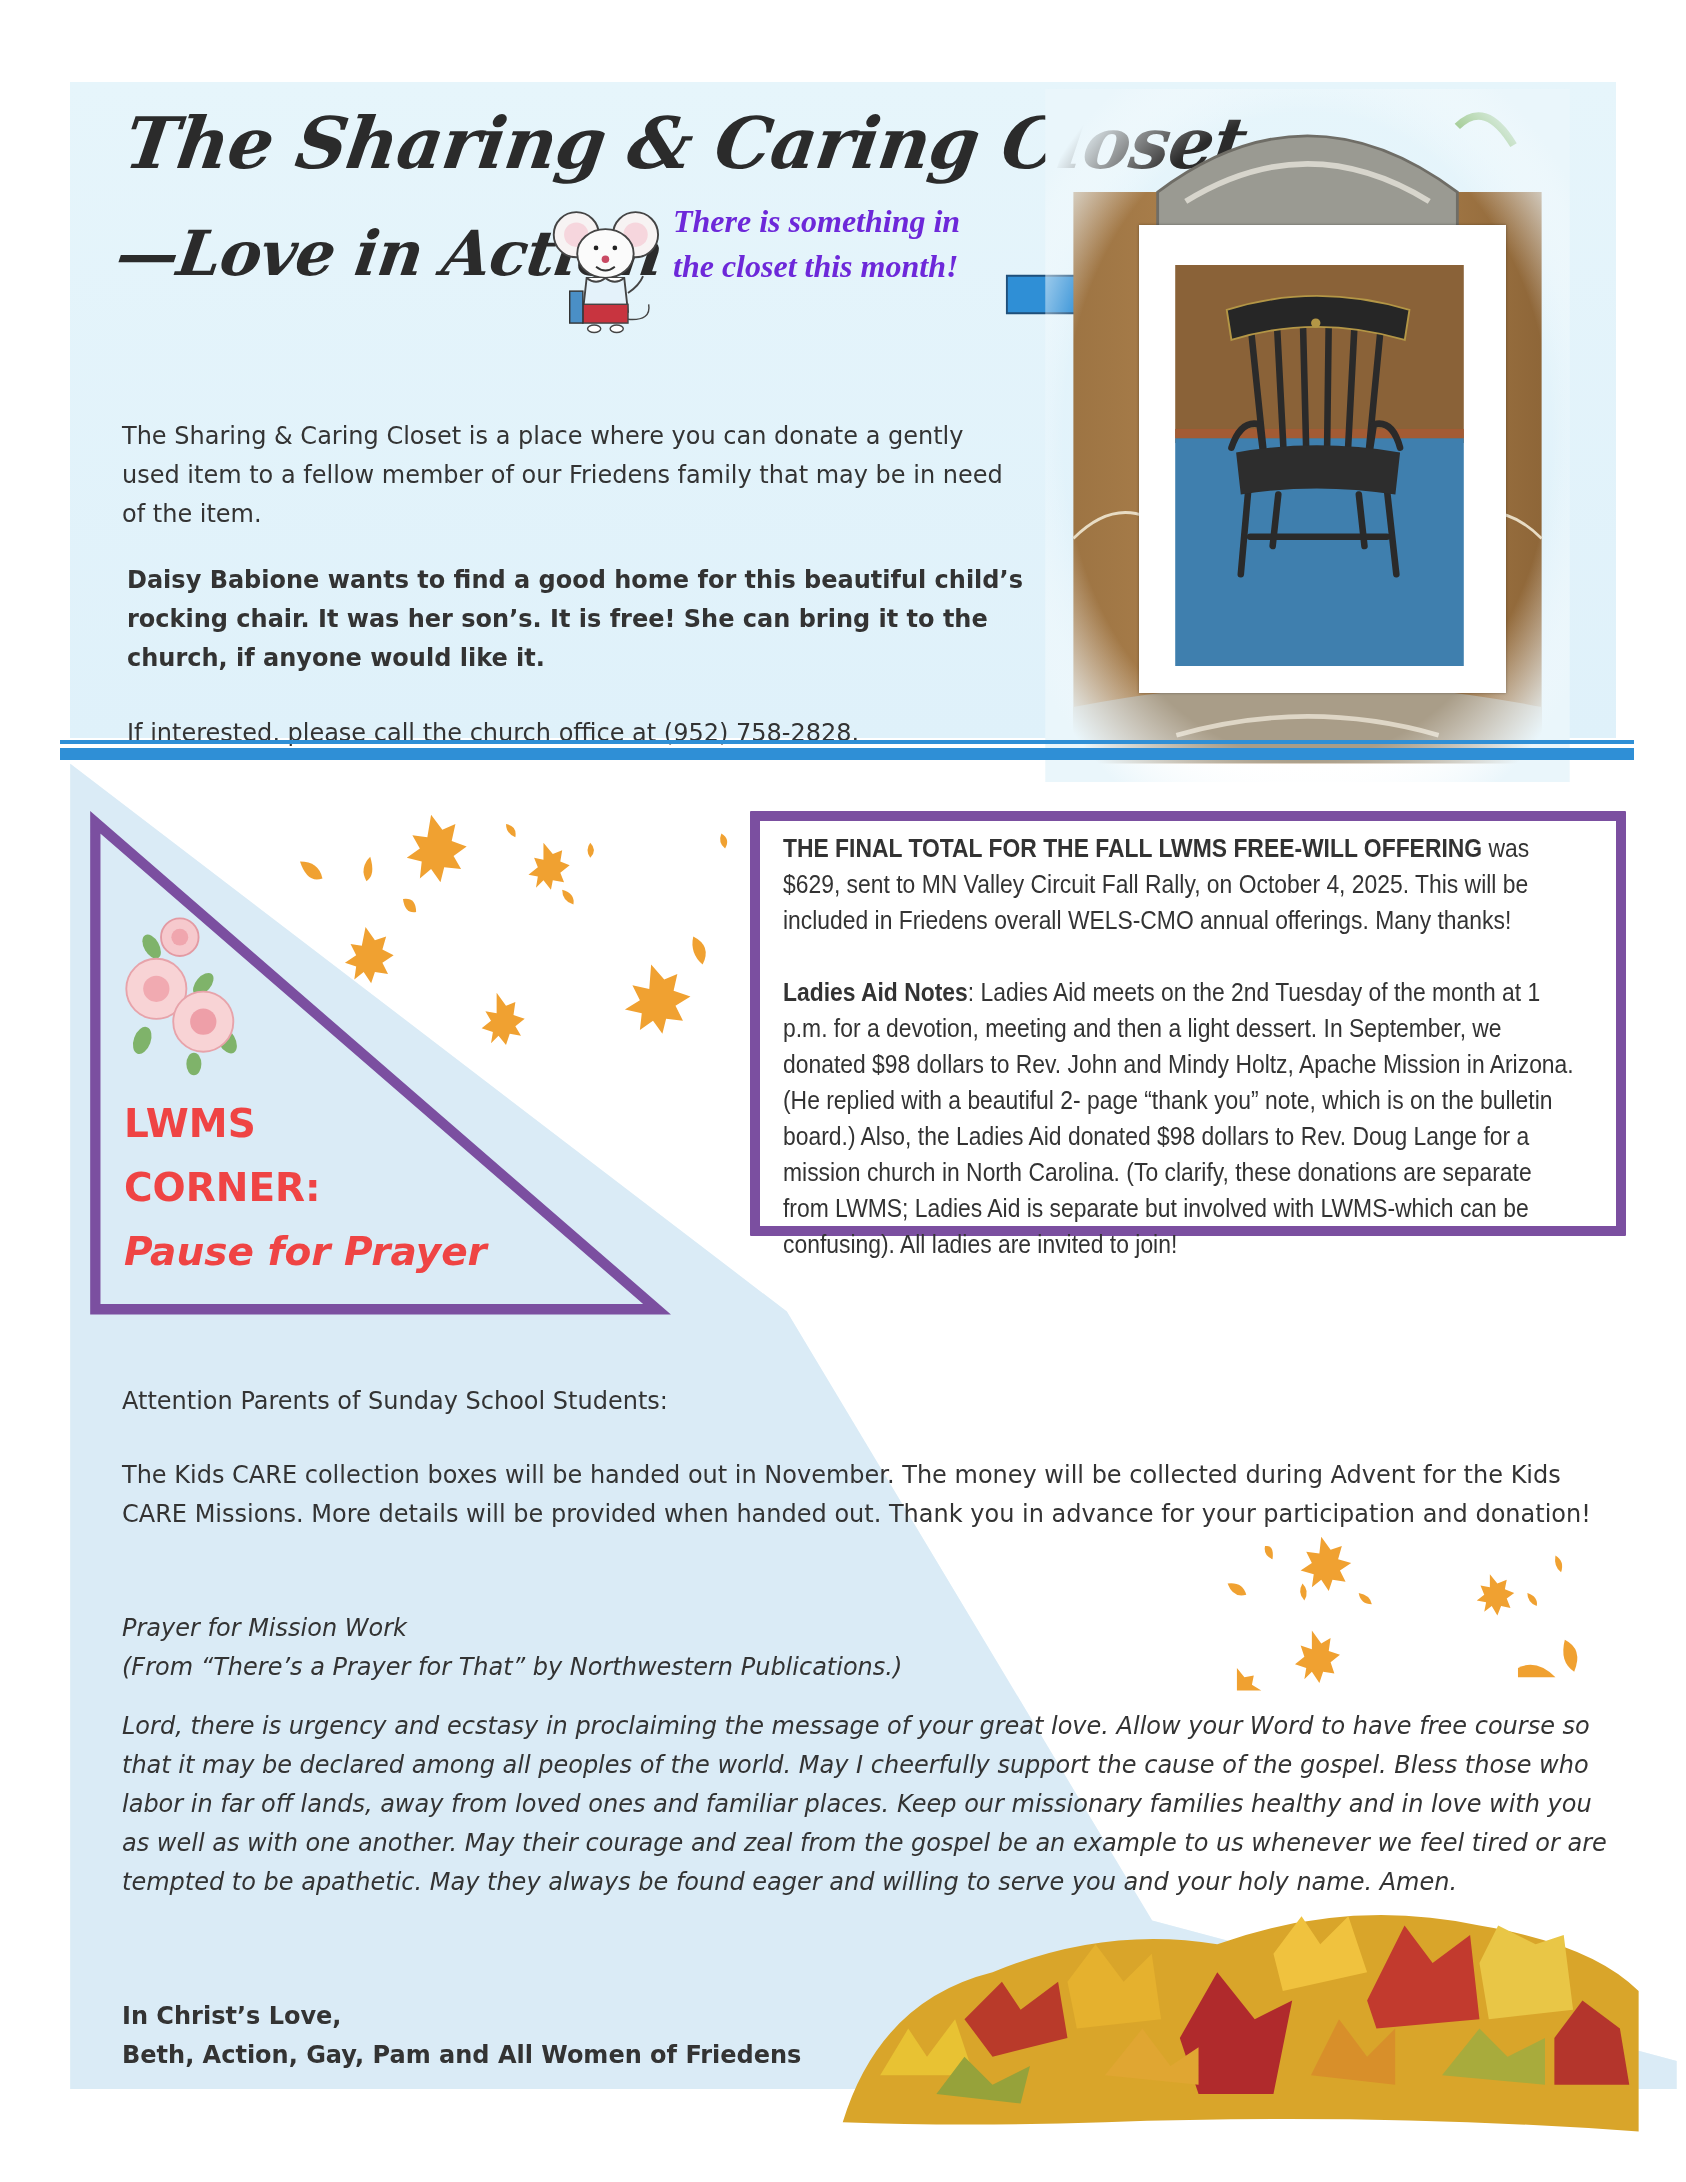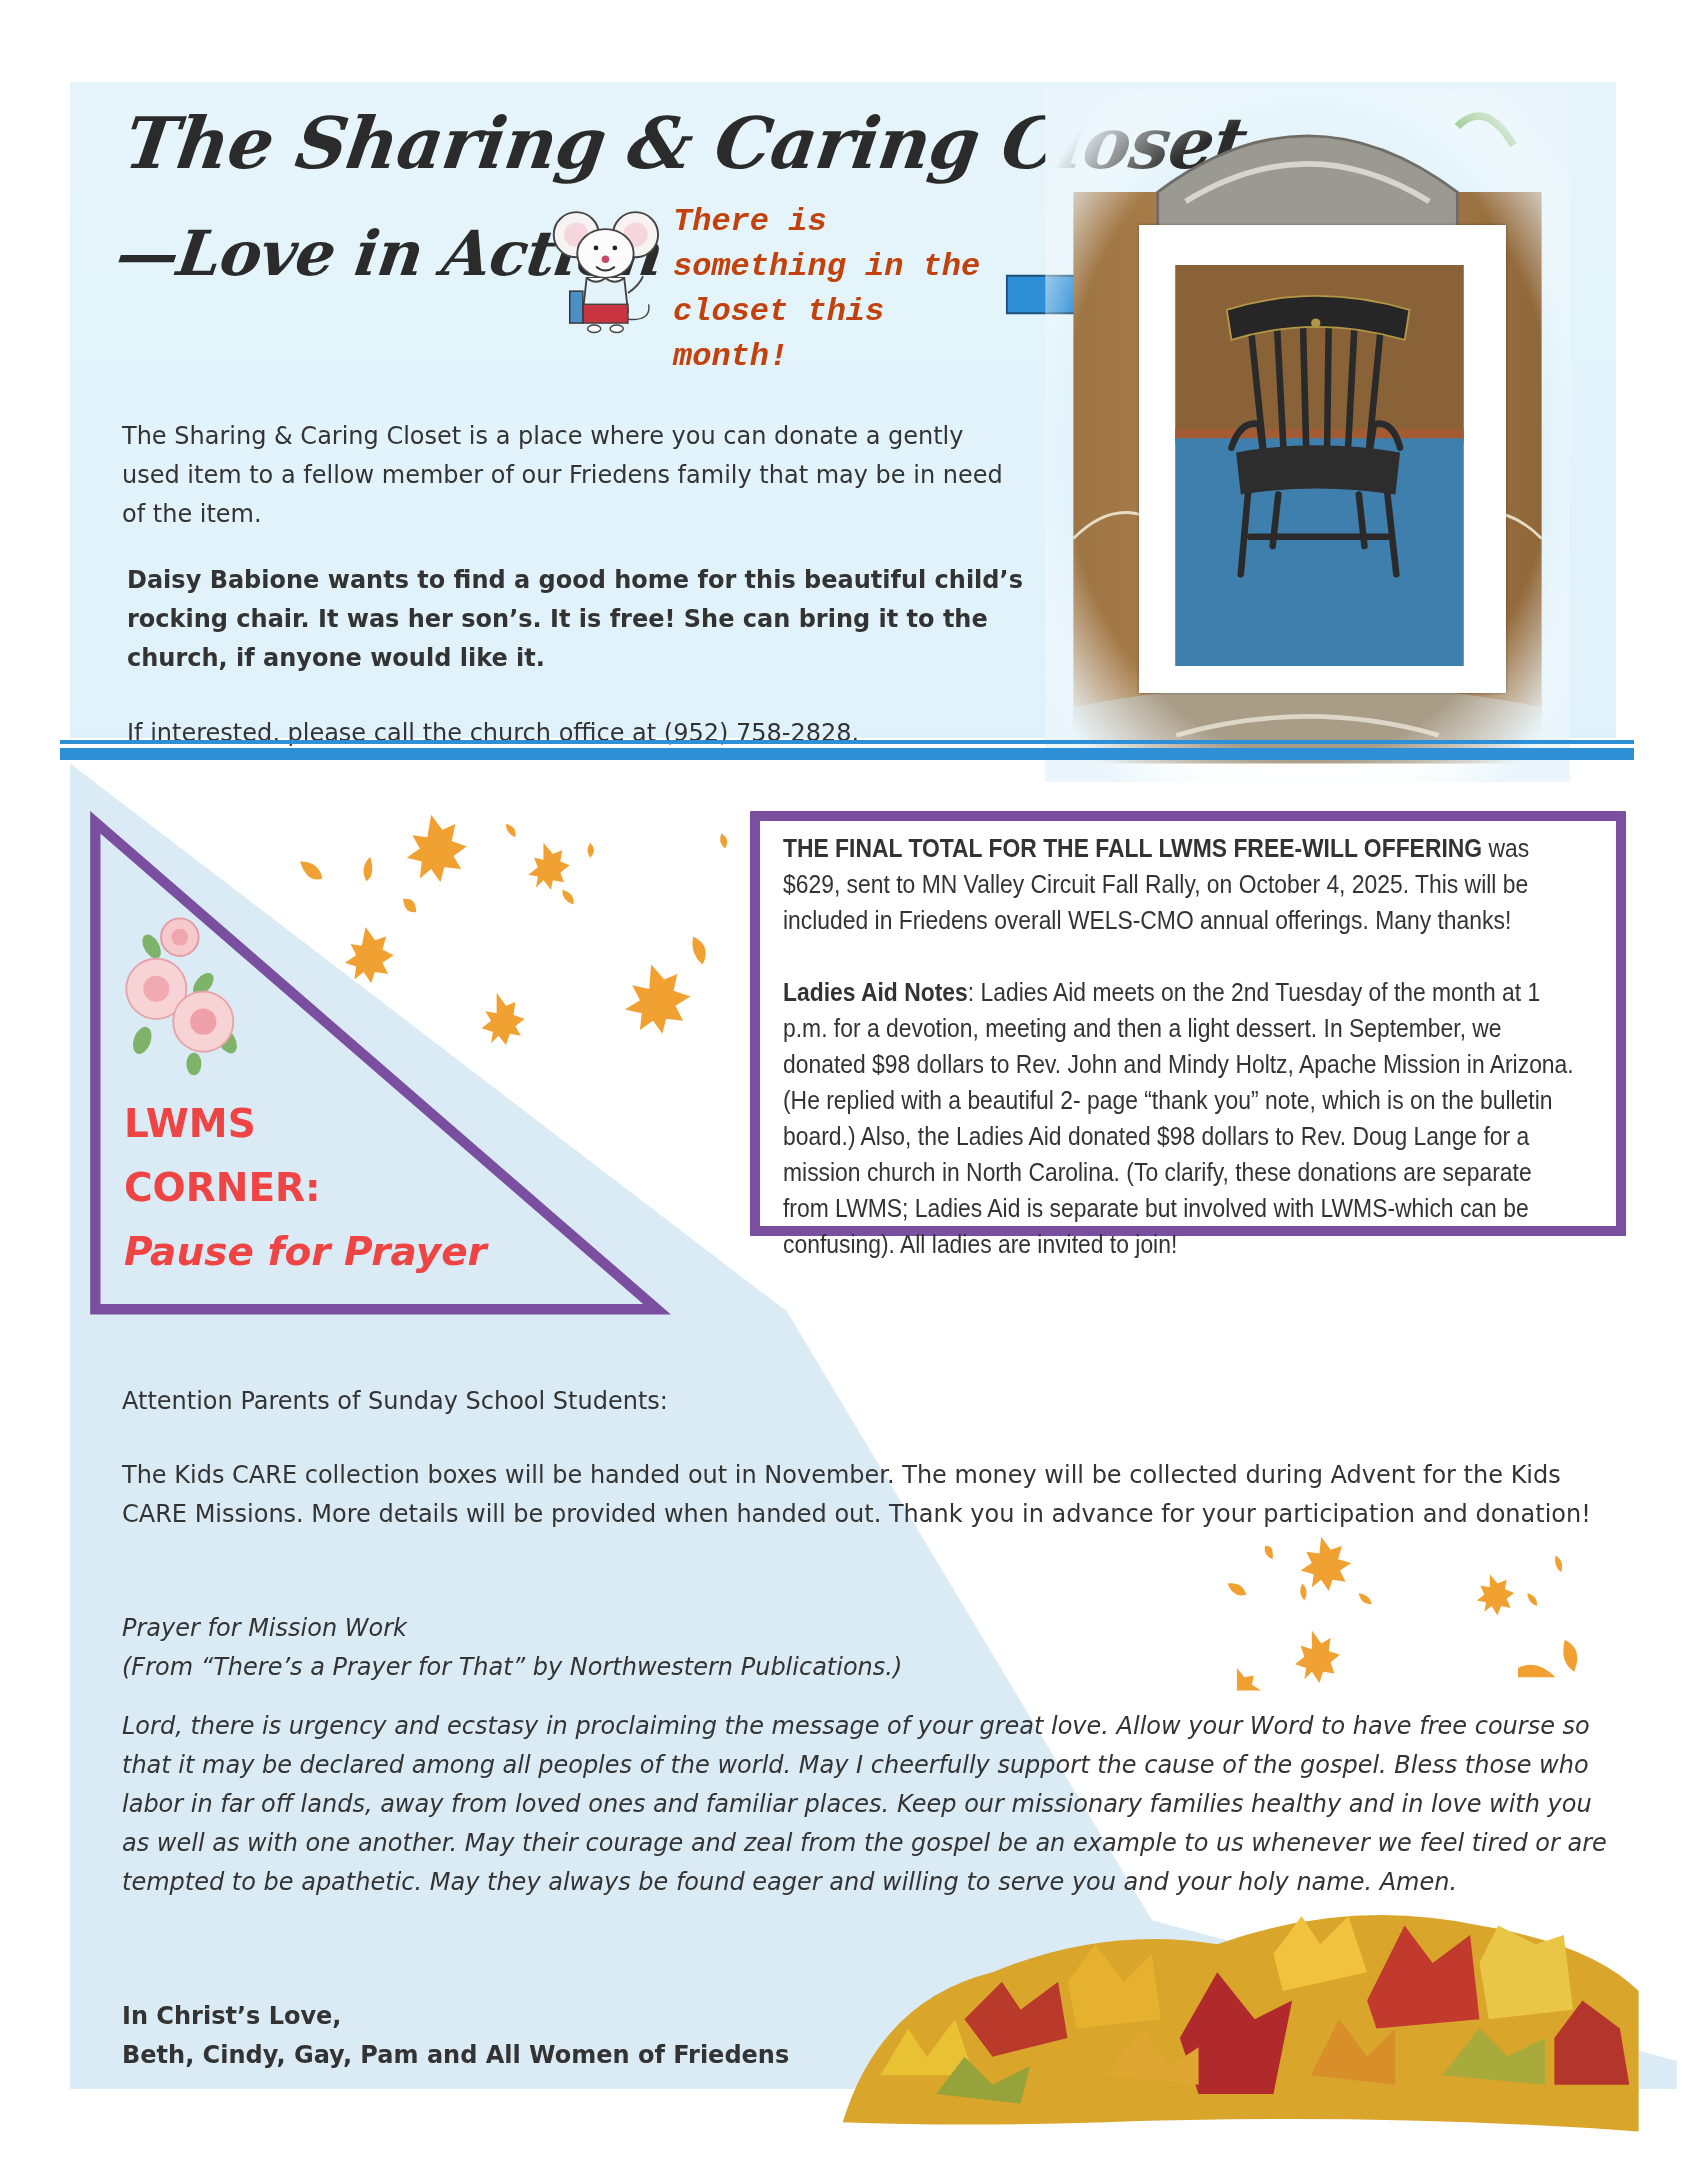--- a/index.html
+++ b/index.html
@@ -15,22 +15,22 @@
     position: absolute; font-family: "DejaVu Serif", serif; font-style: italic; font-weight: bold;
     color: #2b2b2b; letter-spacing: -0.9px;
   }
   .title-line1 { left: 126px; top: 101px; font-size: 71px; transform: skewX(-8deg); }
   .title-line2 { left: 117px; top: 217px; font-size: 62px; transform: skewX(-8deg); }
 
   .mouse { position: absolute; left: 534px; top: 199px; width: 141px; height: 141px; }
 
   .red-note {
     position: absolute; left: 673px; top: 199px; width: 309px;
-    font-family: Liberation Mono, monospace; font-style: italic; font-weight: bold;
-    color: #c2410c; font-size: 32px; line-height: 45px;
+    font-family: Liberation Serif, serif; font-style: italic; font-weight: bold;
+    color: #6d28d9; font-size: 32px; line-height: 45px;
   }
 
   .arrow { position: absolute; left: 1005px; top: 255px; width: 122px; height: 79px; }
 
   .body-text {
     position: absolute; font-family: "DejaVu Sans", sans-serif; font-size: 24px; line-height: 39px; color: #333; margin-top: 23px;
   }
   .p-intro { left: 122px; top: 394px; width: 899px; }
   .p-daisy { left: 127px; top: 538px; width: 899px; font-weight: bold; }
   .p-call  { left: 127px; top: 691px; width: 899px; }
@@ -247,21 +247,21 @@
     <path d="M350 160 q20 -10 40 10 l-40 0 z"></path>
   </g>
 </svg>
 
 <p class="body-text compact prayer-title">Prayer for Mission Work</p>
 <p class="body-text compact prayer-source">(From “There’s a Prayer for That” by Northwestern Publications.)</p>
 <p class="body-text compact prayer-body">Lord, there is urgency and ecstasy in proclaiming the message of your great love.  Allow your Word to have free course so that it may be declared among all peoples of the world.  May I cheerfully support the cause of the gospel.  Bless those who labor in far off lands, away from loved ones and familiar places.  Keep our missionary families healthy and in love with you as well as with one another.  May their courage and zeal from the gospel be an example to us whenever we feel tired or are tempted to be apathetic.  May they always be found eager and willing to serve you and your holy name.  Amen.</p>
 
 <div class="body-text compact closing">
   <div>In Christ’s Love,</div>
-  <div>Beth, Cindy, Gay, Pam and All Women of Friedens</div>
+  <div>Beth, Action, Gay, Pam and All Women of Friedens</div>
 </div>
 
 <svg class="leaves-pile" viewBox="0 0 880 270">
   <path d="M20 250 Q60 120 180 90 Q300 40 420 60 Q560 10 700 40 Q820 60 870 110 L870 260 Q600 240 300 250 Q150 255 20 250 Z" fill="#d9a52a"></path>
   <g>
     <path d="M60 200 l30 -50 l20 30 l30 -40 l20 60 z" fill="#e8c233"></path>
     <path d="M150 140 l40 -40 l20 30 l40 -30 l10 60 l-80 20 z" fill="#b93a2a"></path>
     <path d="M260 100 l30 -40 l30 40 l30 -30 l10 70 l-90 10 z" fill="#e5b12e"></path>
     <path d="M380 160 l40 -70 l40 50 l40 -20 l-20 100 l-80 0 z" fill="#b02a2c"></path>
     <path d="M480 70 l30 -40 l20 30 l30 -30 l20 60 l-90 20 z" fill="#f0c23e"></path>

